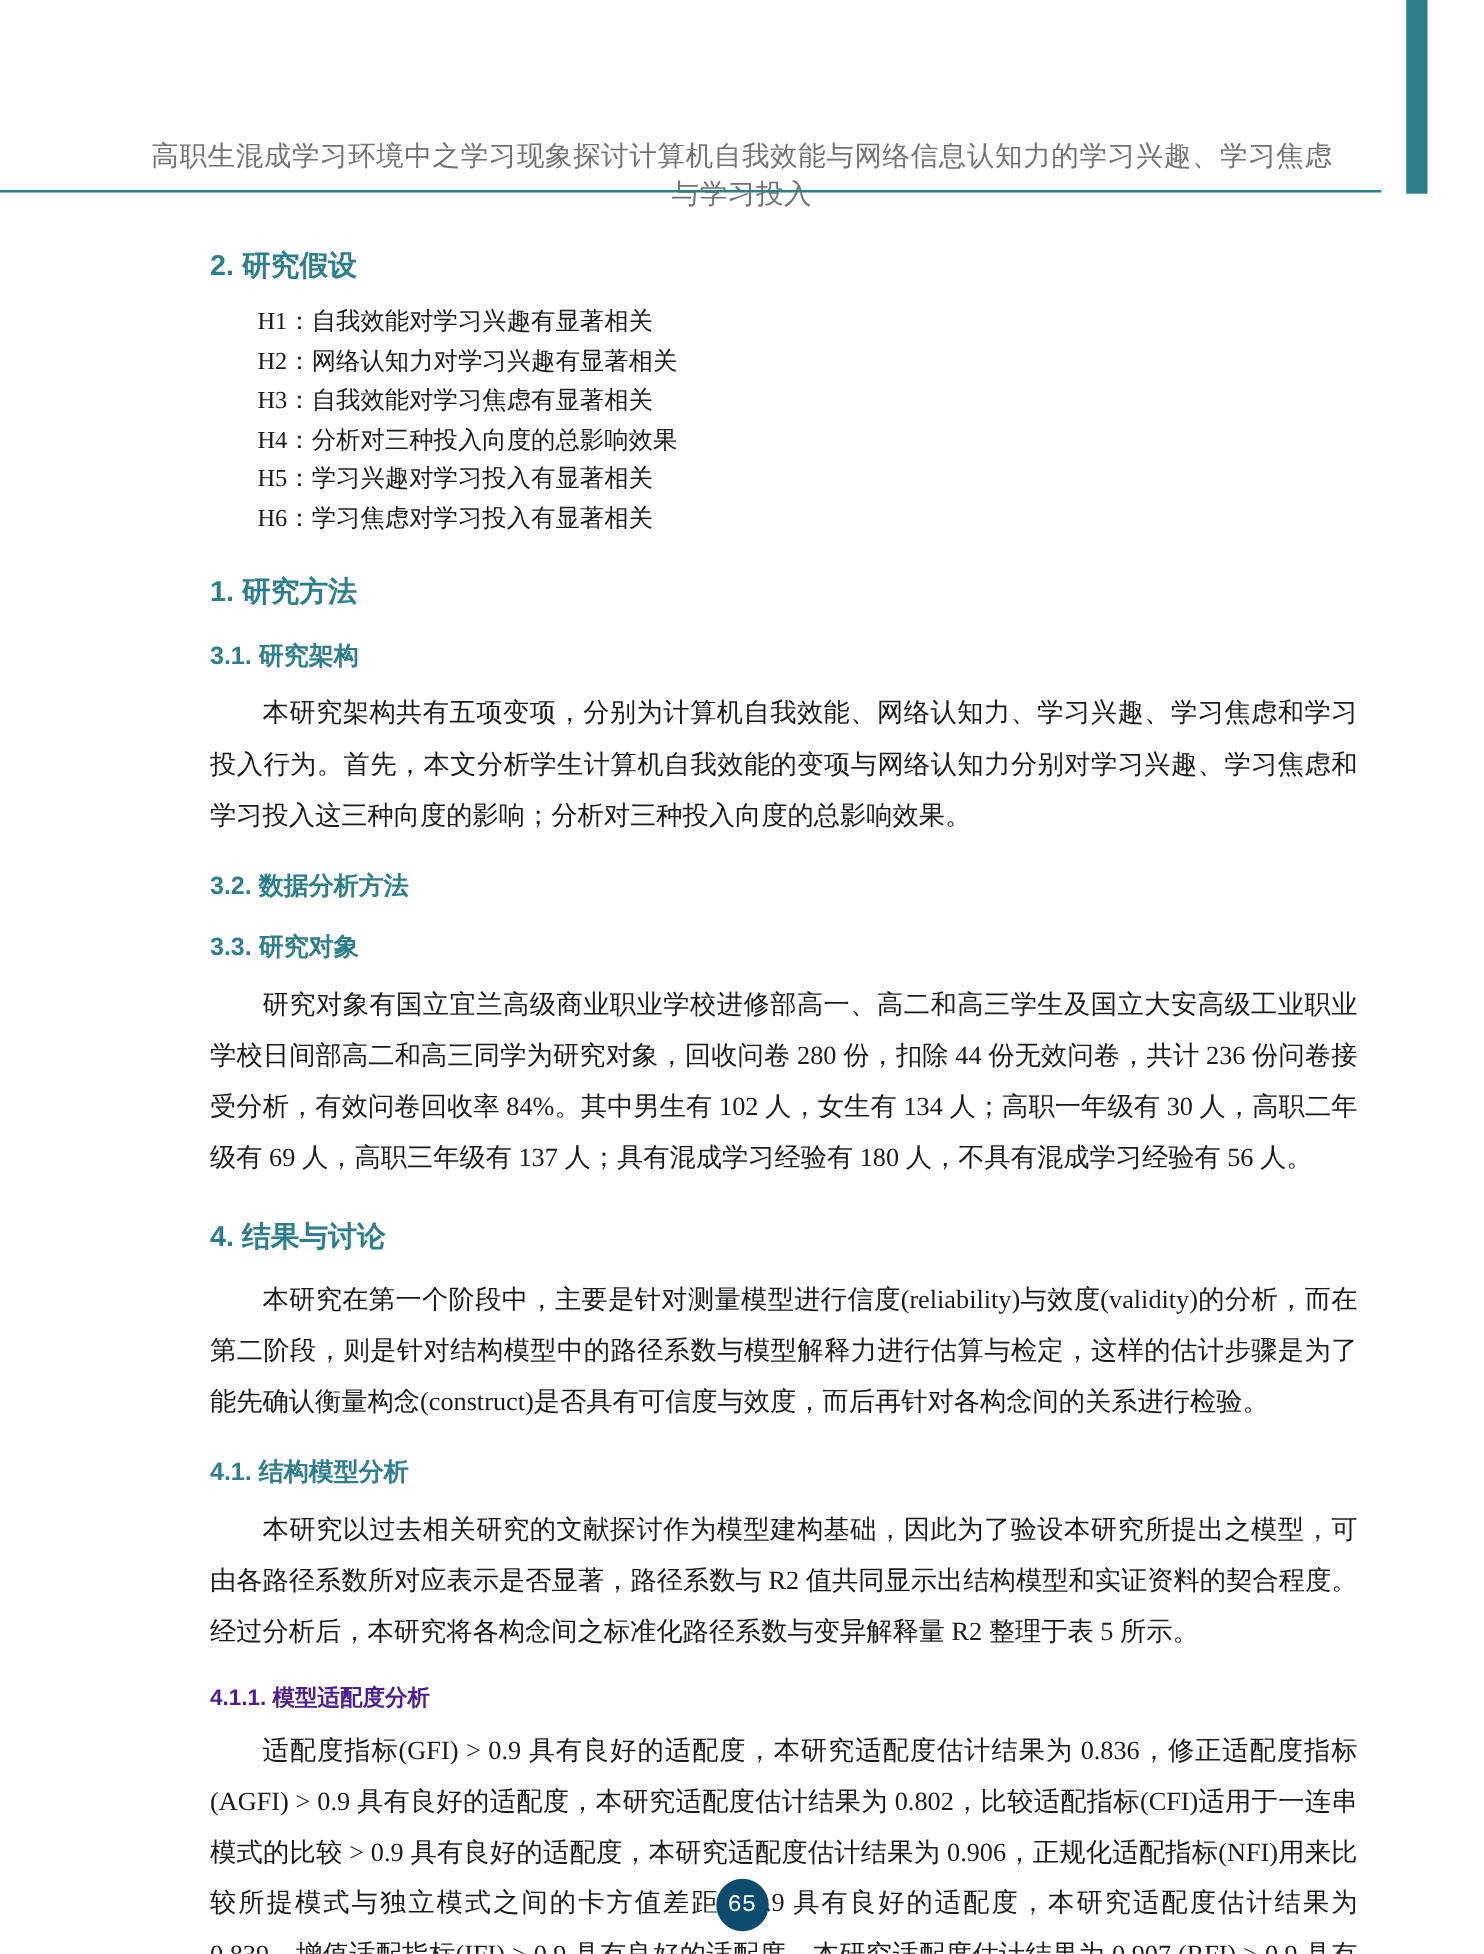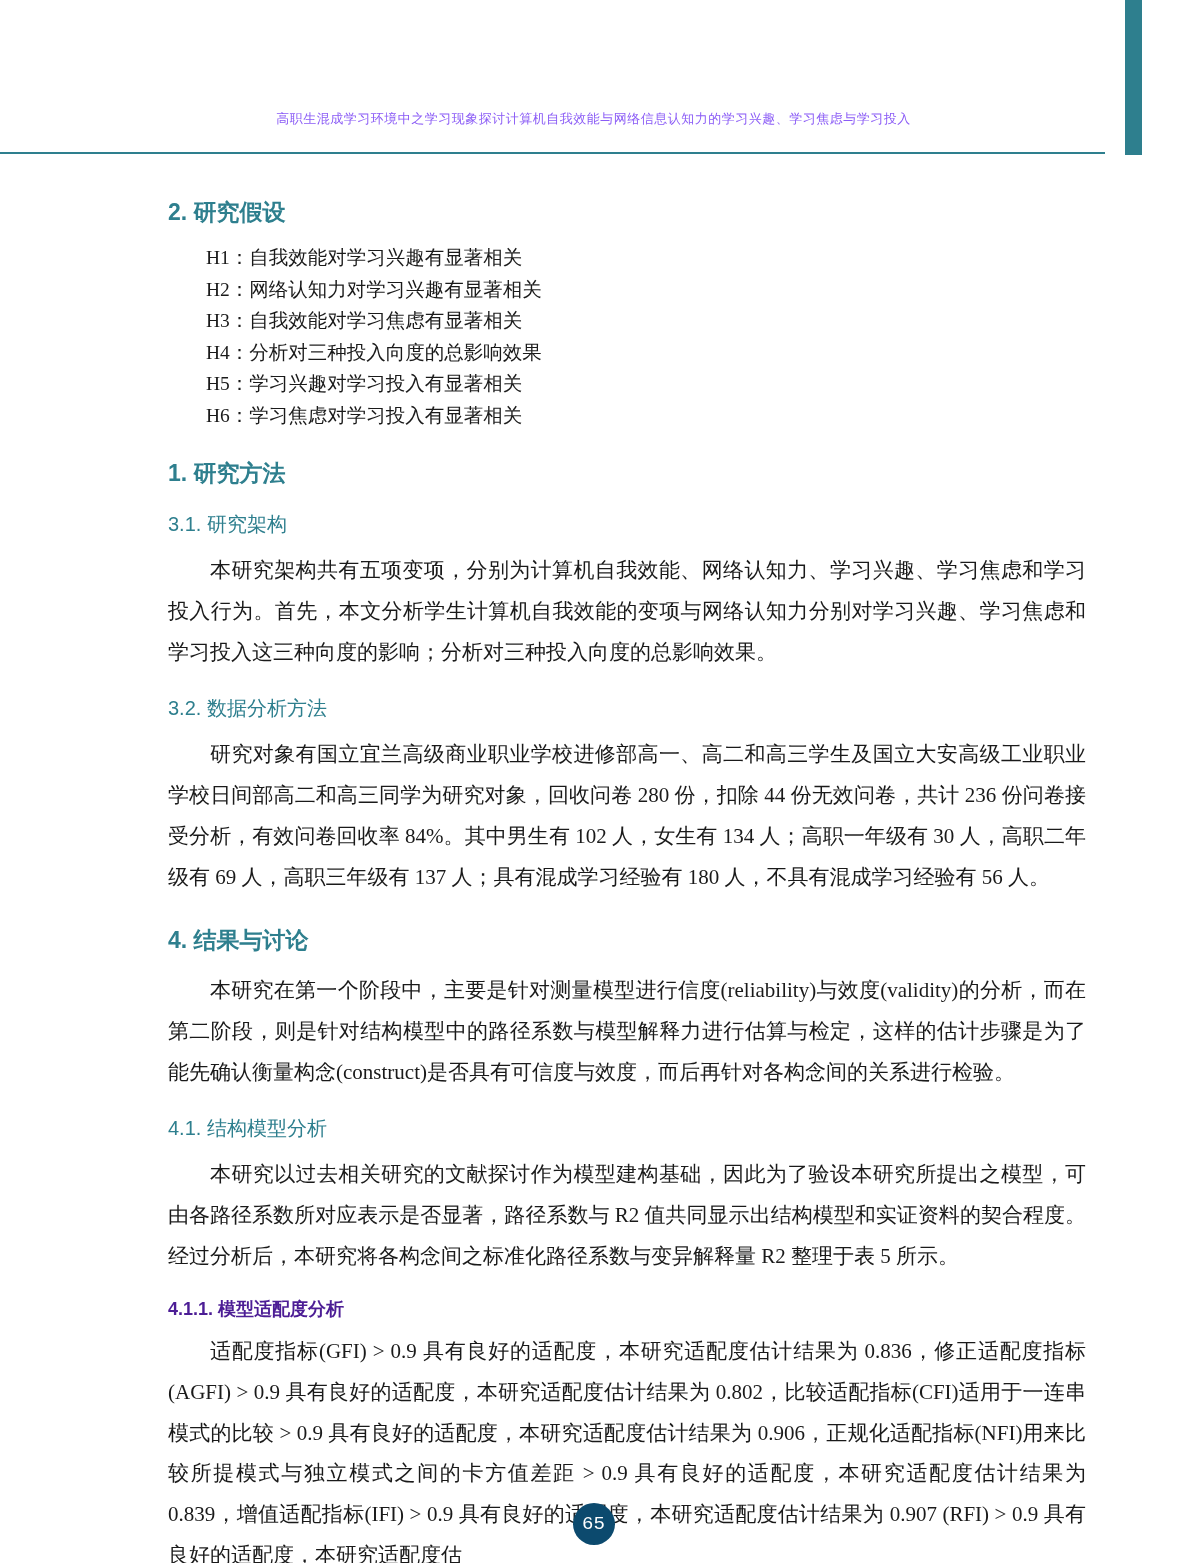--- a/index.html
+++ b/index.html
@@ -21,22 +21,22 @@
     background: #2e7f8e;
   }
   .header {
     position: absolute;
     top: 110px;
     left: 0;
     width: 100%;
     text-align: center;
   }
   .header-title {
-    color: #8b5cf6;
-    font-size: 13px;
+    color: #737373;
+    font-size: 22px;
     letter-spacing: 0.5px;
     padding: 0 110px;
   }
   .header-rule {
     position: absolute;
     top: 152px;
     left: 0;
     width: 1105px;
     height: 2px;
     background: #2e7f8e;
@@ -50,21 +50,21 @@
   .h1 {
     font-family: "Liberation Sans", "DejaVu Sans", sans-serif;
     font-weight: bold;
     color: #2e7f8e;
     font-size: 23px;
     margin-top: 27px;
     margin-bottom: 14px;
   }
   .h2 {
     font-family: "Liberation Sans", "DejaVu Sans", sans-serif;
-    font-weight: normal;
+    font-weight: bold;
     color: #2e7f8e;
     font-size: 20px;
     margin-top: 22px;
     margin-bottom: 12px;
   }
   .h3 {
     font-family: "Liberation Sans", "DejaVu Sans", sans-serif;
     font-weight: bold;
     color: #4c1d95;
     font-size: 18px;
@@ -130,20 +130,21 @@
     <div class="hyp-item">H6：学习焦虑对学习投入有显著相关</div>
   </div>
 
   <div class="h1">1.  研究方法</div>
 
   <div class="h2">3.1.  研究架构</div>
   <div class="para">本研究架构共有五项变项，分别为计算机自我效能、网络认知力、学习兴趣、学习焦虑和学习投入行为。首先，本文分析学生计算机自我效能的变项与网络认知力分别对学习兴趣、学习焦虑和学习投入这三种向度的影响；分析对三种投入向度的总影响效果。</div>
 
   <div class="h2">3.2.  数据分析方法</div>
 
+  <div class="h2">3.3.  研究对象</div>
   <div class="para">研究对象有国立宜兰高级商业职业学校进修部高一、高二和高三学生及国立大安高级工业职业学校日间部高二和高三同学为研究对象，回收问卷 280 份，扣除 44 份无效问卷，共计 236 份问卷接受分析，有效问卷回收率 84%。其中男生有 102 人，女生有 134 人；高职一年级有 30 人，高职二年级有 69 人，高职三年级有 137 人；具有混成学习经验有 180 人，不具有混成学习经验有 56 人。</div>
 
   <div class="h1">4.  结果与讨论</div>
   <div class="para">本研究在第一个阶段中，主要是针对测量模型进行信度(reliability)与效度(validity)的分析，而在第二阶段，则是针对结构模型中的路径系数与模型解释力进行估算与检定，这样的估计步骤是为了能先确认衡量构念(construct)是否具有可信度与效度，而后再针对各构念间的关系进行检验。</div>
 
   <div class="h2">4.1.  结构模型分析</div>
   <div class="para">本研究以过去相关研究的文献探讨作为模型建构基础，因此为了验设本研究所提出之模型，可由各路径系数所对应表示是否显著，路径系数与 R2 值共同显示出结构模型和实证资料的契合程度。经过分析后，本研究将各构念间之标准化路径系数与变异解释量 R2 整理于表 5 所示。</div>
 
   <div class="h3">4.1.1.  模型适配度分析</div>
   <div class="para">适配度指标(GFI) &gt; 0.9 具有良好的适配度，本研究适配度估计结果为 0.836，修正适配度指标(AGFI) &gt; 0.9 具有良好的适配度，本研究适配度估计结果为 0.802，比较适配指标(CFI)适用于一连串模式的比较 &gt; 0.9 具有良好的适配度，本研究适配度估计结果为 0.906，正规化适配指标(NFI)用来比较所提模式与独立模式之间的卡方值差距 &gt; 0.9 具有良好的适配度，本研究适配度估计结果为 0.839，增值适配指标(IFI) &gt; 0.9 具有良好的适配度，本研究适配度估计结果为 0.907 (RFI) &gt; 0.9 具有良好的适配度，本研究适配度估</div>

